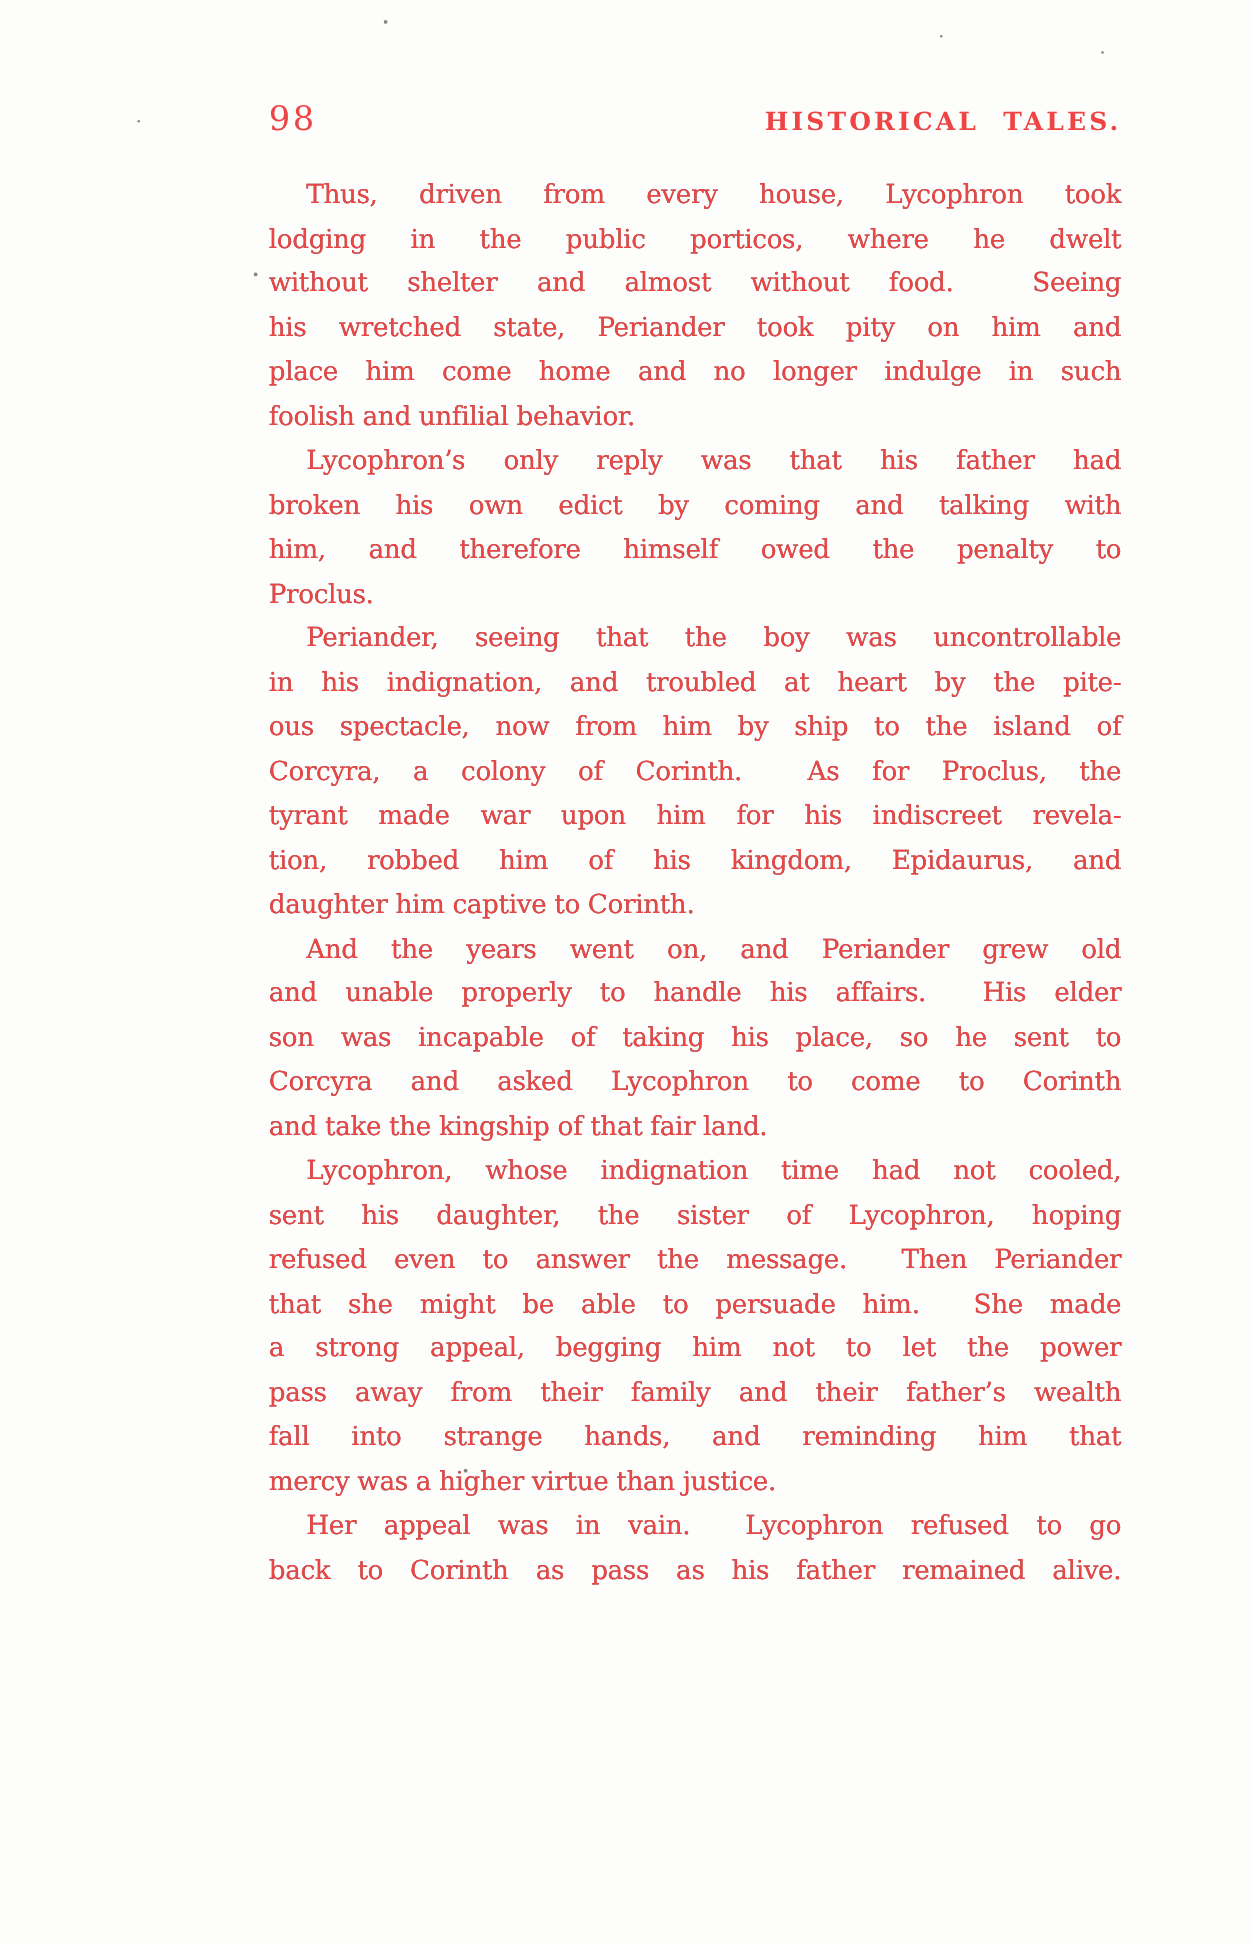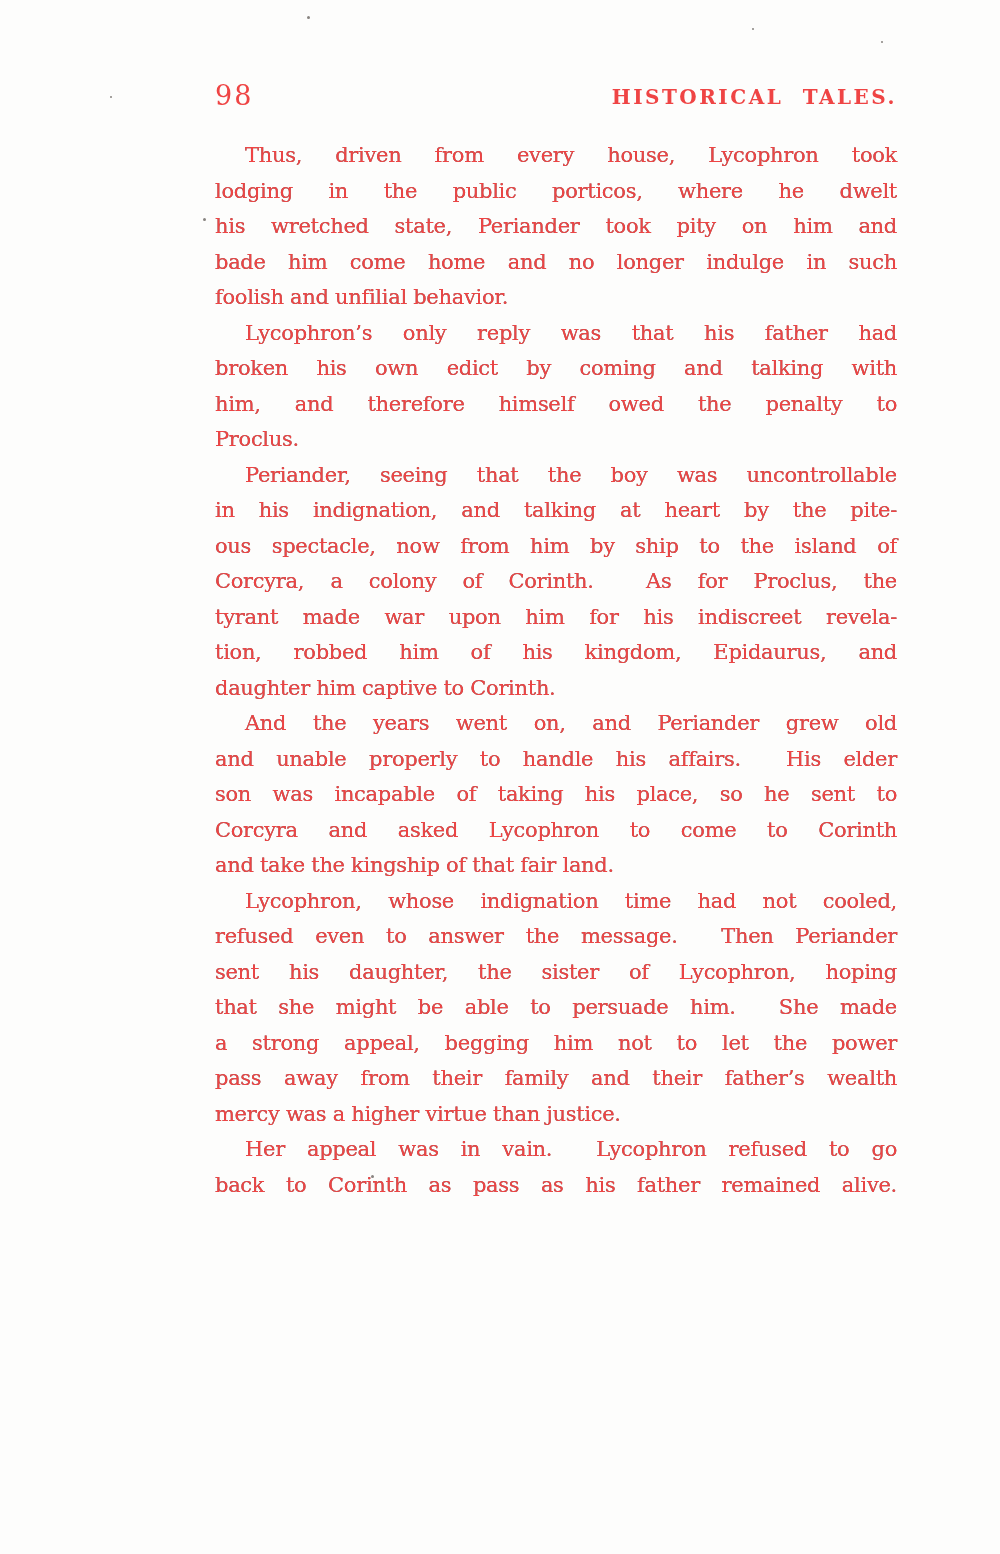--- a/index.html
+++ b/index.html
@@ -82,49 +82,51 @@
 
   <div class="page-header">
     <span class="page-number">98</span>
     <span class="running-title">HISTORICAL TALES.</span>
   </div>
 
   <div class="page-body">
 
     <div class="line jl indent">Thus, driven from every house, Lycophron took</div>
     <div class="line jl">lodging in the public porticos, where he dwelt</div>
+    <div class="line jl">without shelter and almost without food.&nbsp; Seeing</div>
     <div class="line jl">his wretched state, Periander took pity on him and</div>
-    <div class="line jl">bade him come home and no longer indulge in such</div>
+    <div class="line jl">place him come home and no longer indulge in such</div>
     <div class="line pl">foolish and unfilial behavior.</div>
 
     <div class="line jl indent">Lycophron’s only reply was that his father had</div>
     <div class="line jl">broken his own edict by coming and talking with</div>
     <div class="line jl">him, and therefore himself owed the penalty to</div>
     <div class="line pl">Proclus.</div>
 
     <div class="line jl indent">Periander, seeing that the boy was uncontrollable</div>
-    <div class="line jl">in his indignation, and talking at heart by the pite-</div>
+    <div class="line jl">in his indignation, and troubled at heart by the pite-</div>
     <div class="line jl">ous spectacle, now from him by ship to the island of</div>
     <div class="line jl">Corcyra, a colony of Corinth.&nbsp; As for Proclus, the</div>
     <div class="line jl">tyrant made war upon him for his indiscreet revela-</div>
     <div class="line jl">tion, robbed him of his kingdom, Epidaurus, and</div>
     <div class="line pl">daughter him captive to Corinth.</div>
 
     <div class="line jl indent">And the years went on, and Periander grew old</div>
     <div class="line jl">and unable properly to handle his affairs.&nbsp; His elder</div>
     <div class="line jl">son was incapable of taking his place, so he sent to</div>
     <div class="line jl">Corcyra and asked Lycophron to come to Corinth</div>
     <div class="line pl">and take the kingship of that fair land.</div>
 
     <div class="line jl indent">Lycophron, whose indignation time had not cooled,</div>
+    <div class="line jl">sent his daughter, the sister of Lycophron, hoping</div>
     <div class="line jl">refused even to answer the message.&nbsp; Then Periander</div>
-    <div class="line jl">sent his daughter, the sister of Lycophron, hoping</div>
     <div class="line jl">that she might be able to persuade him.&nbsp; She made</div>
     <div class="line jl">a strong appeal, begging him not to let the power</div>
     <div class="line jl">pass away from their family and their father’s wealth</div>
+    <div class="line jl">fall into strange hands, and reminding him that</div>
     <div class="line pl">mercy was a higher virtue than justice.</div>
 
     <div class="line jl indent">Her appeal was in vain.&nbsp; Lycophron refused to go</div>
     <div class="line jl">back to Corinth as pass as his father remained alive.</div>
   </div>
 
   <div class="speck" style="left:307px; top:16px; width:3px; height:3px;"></div>
   <div class="speck" style="left:752px; top:28px; width:2px; height:2px;"></div>
   <div class="speck" style="left:881px; top:41px; width:2px; height:2px;"></div>
   <div class="speck" style="left:203px; top:218px; width:3px; height:3px;"></div>

